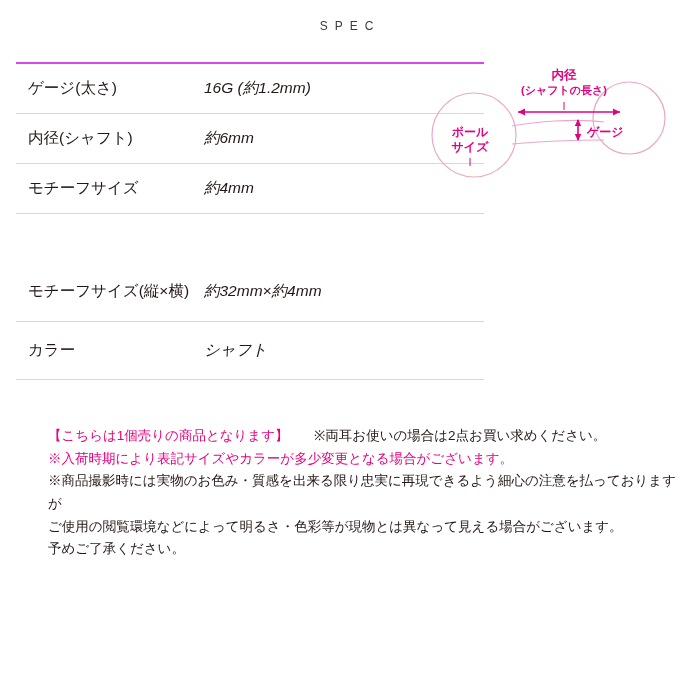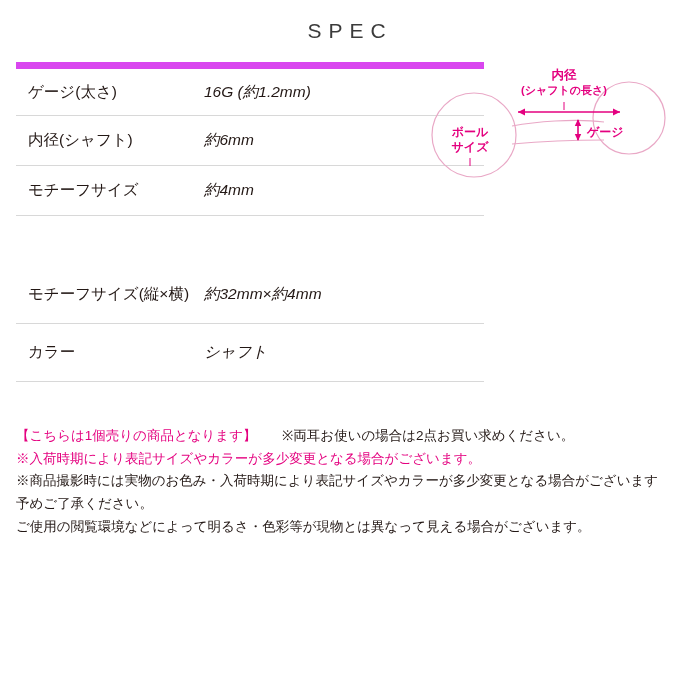--- a/index.html
+++ b/index.html
@@ -20,21 +20,21 @@
     height: 700px;
     box-sizing: border-box;
   }
   
   .spec-title {
     position: absolute;
     top: 19px;
     left: 0;
     width: 700px;
     text-align: center;
-    font-size: 21px;
+    font-size: 12px;
     letter-spacing: 7px;
     color: #3b3b3b;
     font-weight: normal;
   }
   
   .spec-table {
     position: absolute;
     top: 62px;
     left: 16px;
     width: 468px;
@@ -44,21 +44,21 @@
     height: 50px;
   }
   .spec-table td {
     border-bottom: 1px solid #d8d8d8;
     padding: 0;
     vertical-align: middle;
     font-size: 15.5px;
     color: #231815;
   }
   .spec-table tr:first-child td {
-    border-top: 7px solid #d946ef;
+    border-top: 2px solid #d946ef;
   }
   .spec-table td.label {
     width: 168px;
     padding-left: 12px;
   }
   .spec-table td.value {
     padding-left: 8px;
     font-style: italic;
   }
   .spec-table tr.gap td {
@@ -98,20 +98,21 @@
   }
   .notes .row1 {
     white-space: nowrap;
   }
   .notes .gapspace {
     display: inline-block;
     width: 18px;
   }
   .notes .line {
     display: block;
+    margin-left: 32px;
   }
 </style>
 </head>
 <body>
 
 <div class="page">
 
   <div class="spec-title">SPEC</div>
 
   <table class="spec-table">
@@ -175,18 +176,18 @@
     </svg>
   </div>
 
   <div class="notes">
     <span class="line row1">
       <span class="pink">【こちらは1個売りの商品となります】</span>
       <span class="gapspace"></span>
       <span>※両耳お使いの場合は2点お買い求めください。</span>
     </span>
     <span class="line pink">※入荷時期により表記サイズやカラーが多少変更となる場合がございます。</span>
-    <span class="line">※商品撮影時には実物のお色み・入荷時期により表記サイズやカラーが多少変更となる場合がございます</span>
+    <span class="line">※商品撮影時には実物のお色み・質感を出来る限り忠実に再現できるよう細心の注意を払っておりますが</span>
+    <span class="line">ご使用の閲覧環境などによって明るさ・色彩等が現物とは異なって見える場合がございます。</span>
     <span class="line">予めご了承ください。</span>
-    <span class="line">ご使用の閲覧環境などによって明るさ・色彩等が現物とは異なって見える場合がございます。</span>
   </div>
 
 </div>
 
 </body></html>

